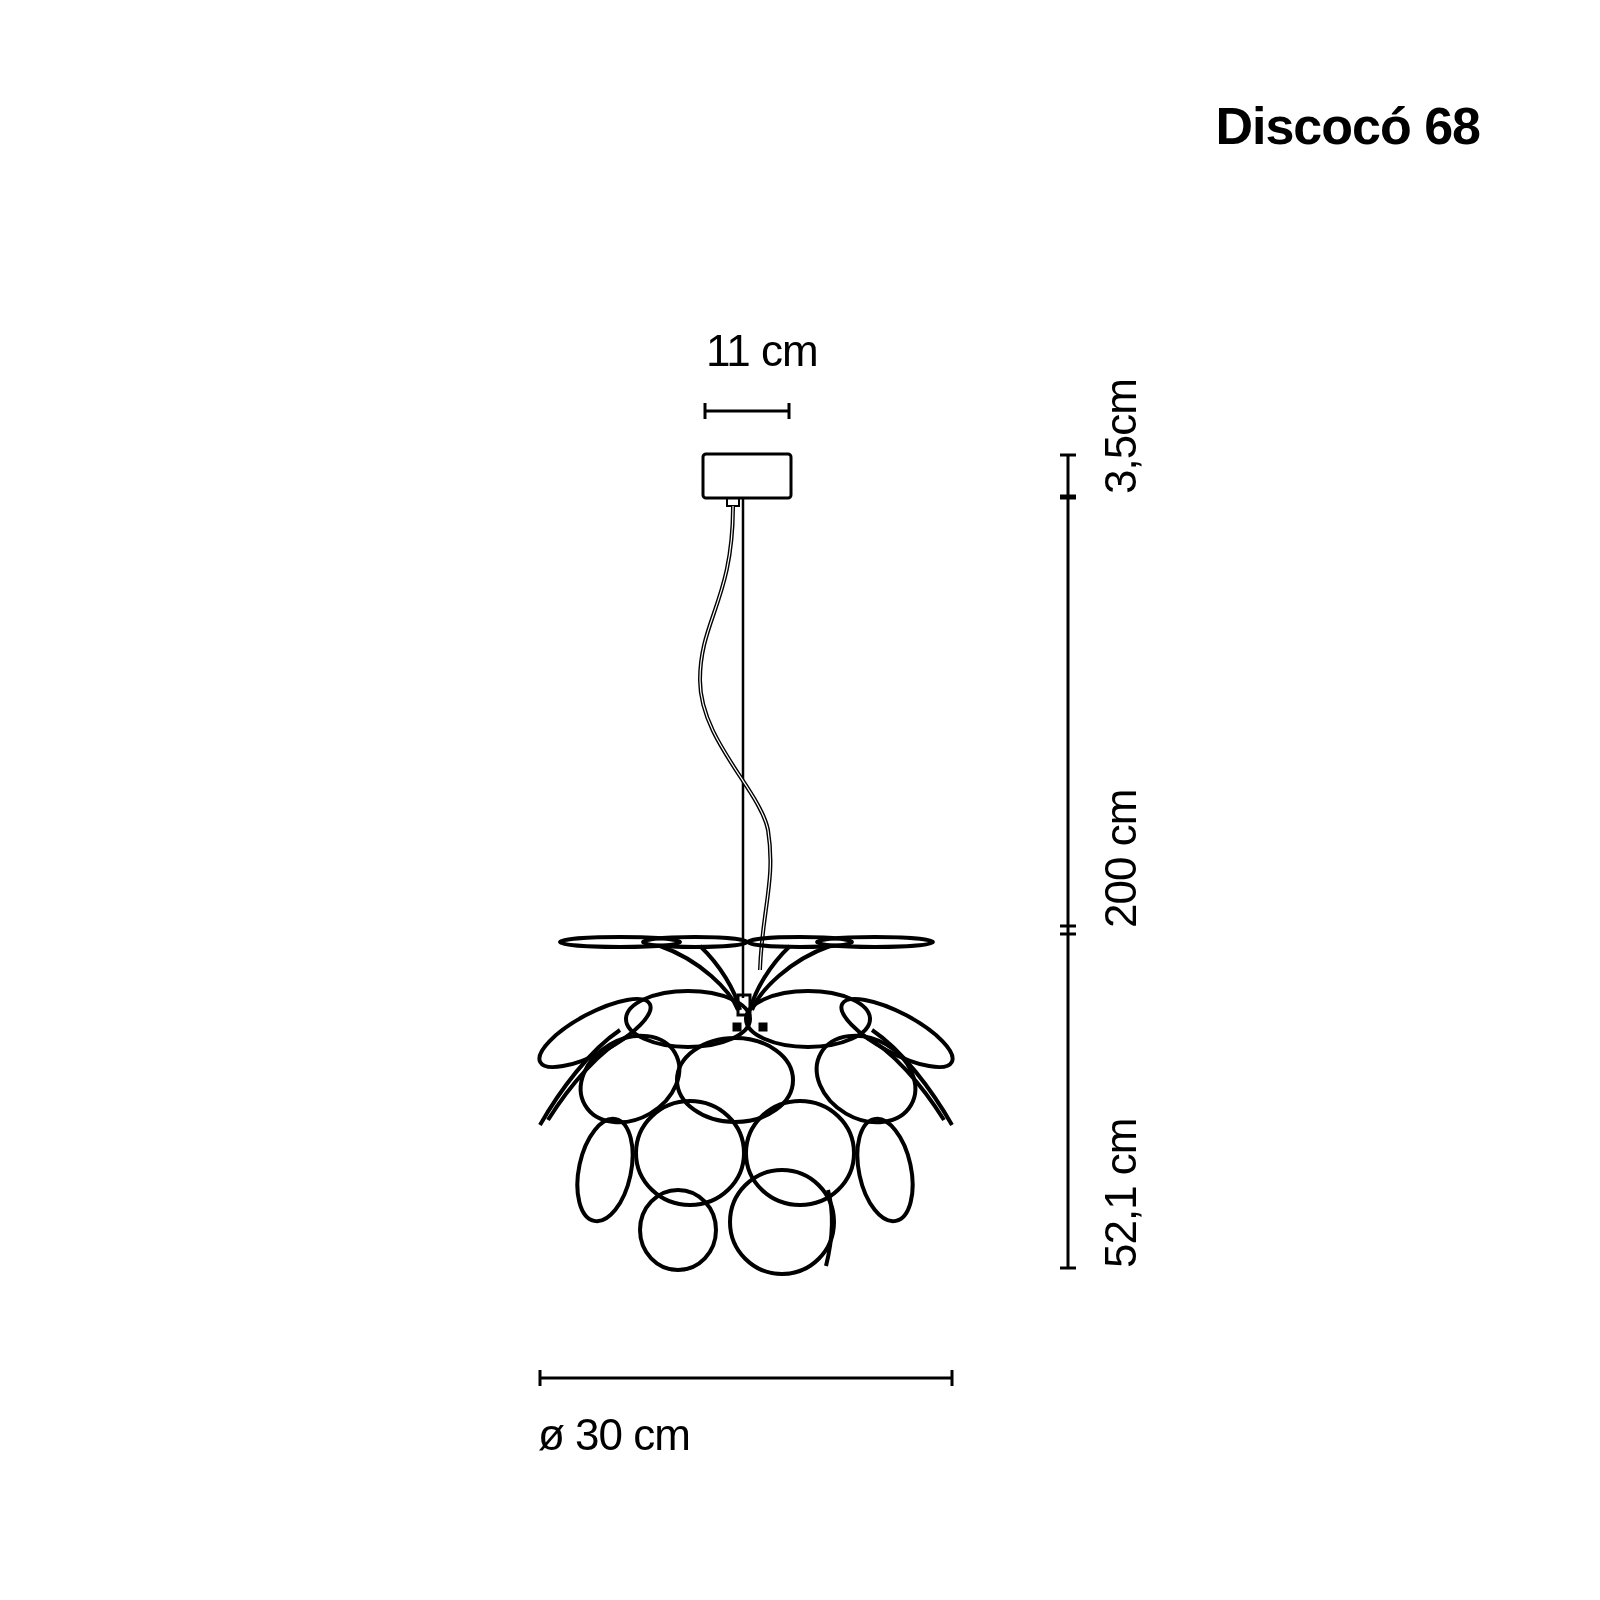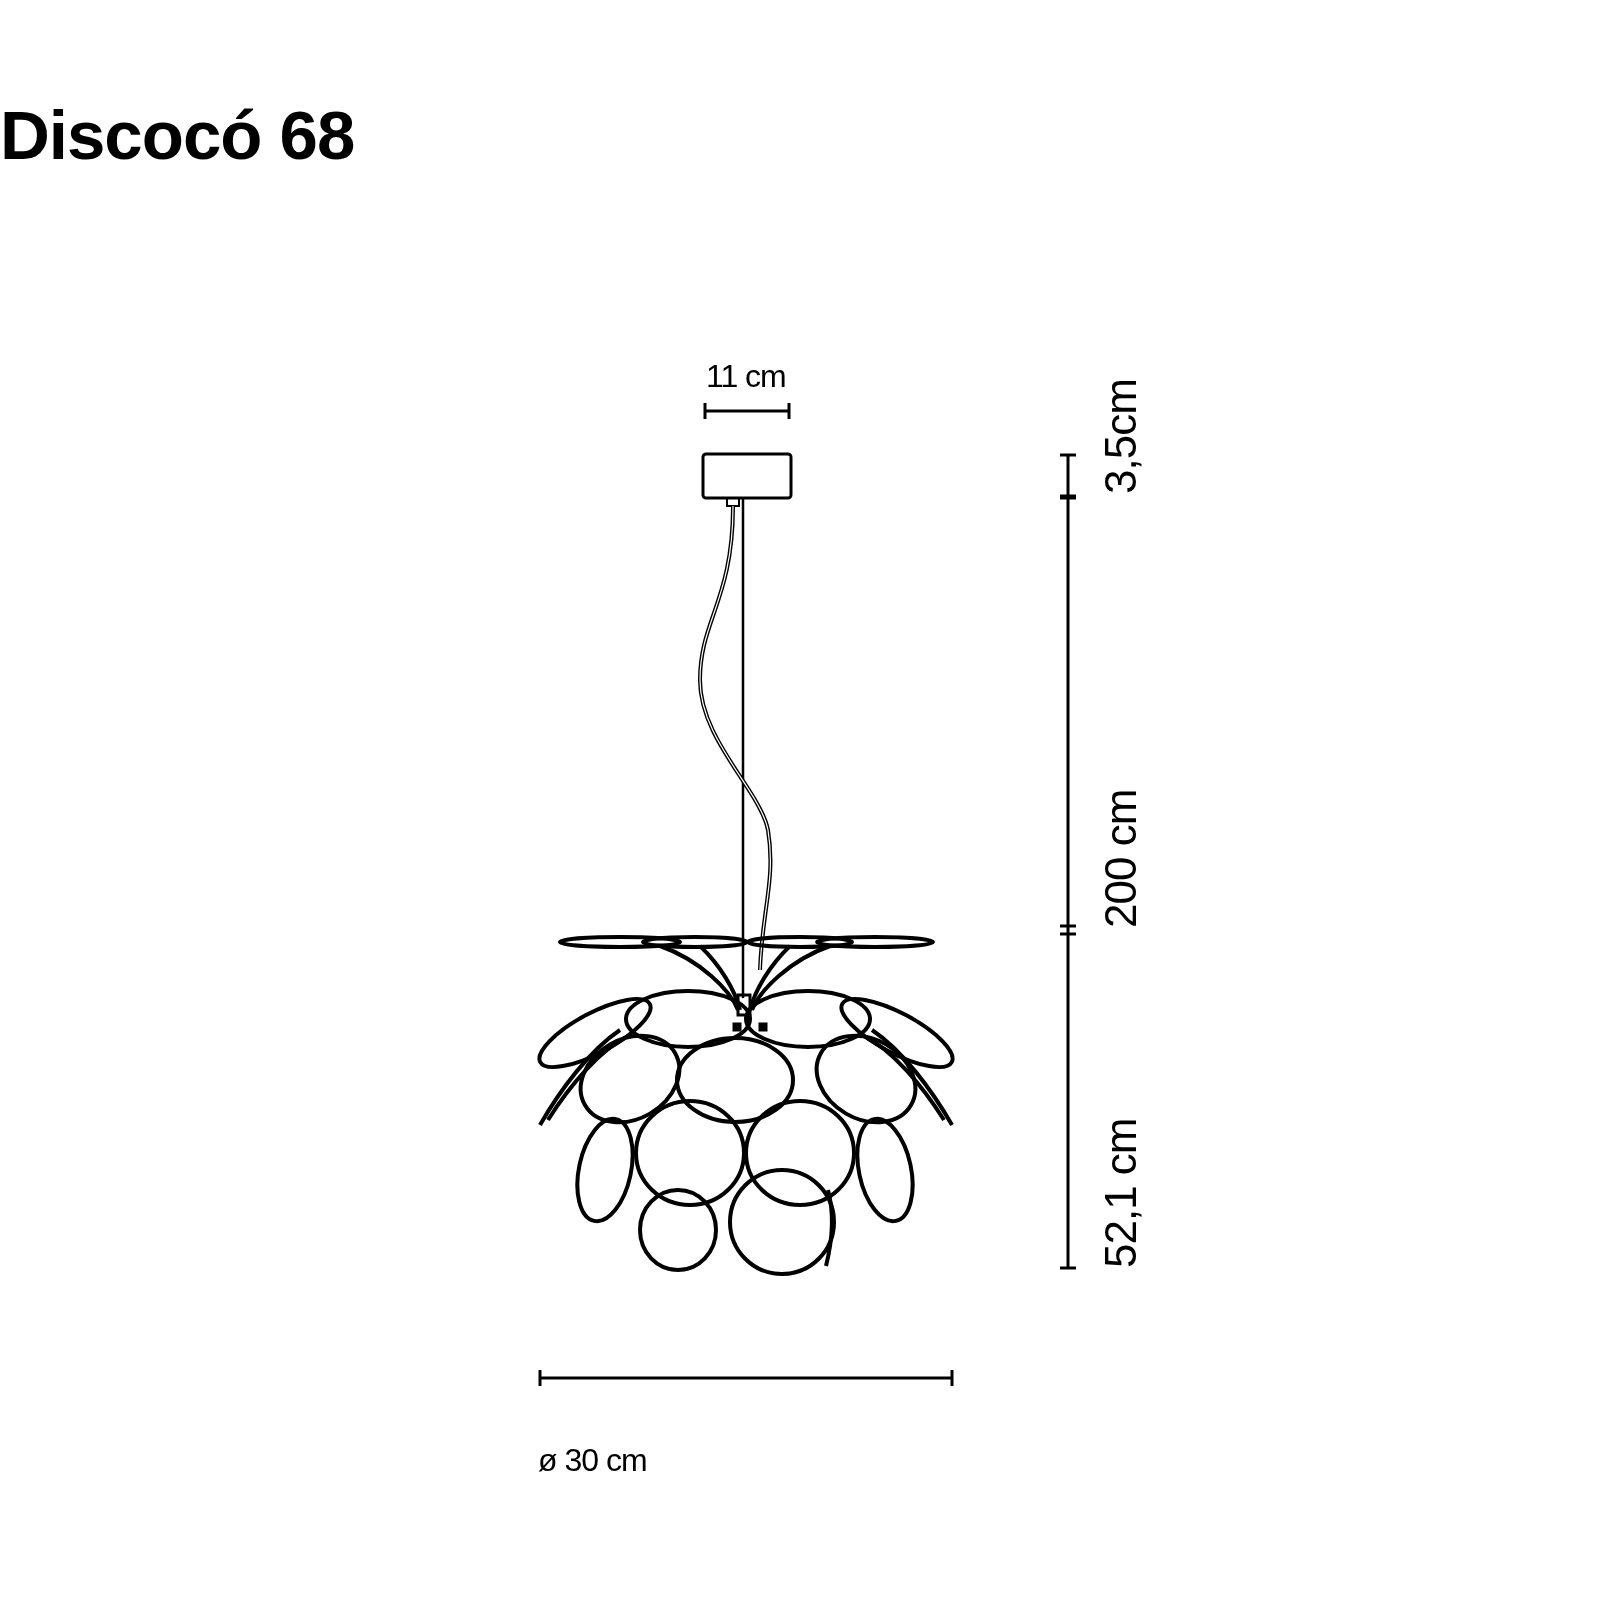--- a/index.html
+++ b/index.html
@@ -1,18 +1,18 @@
 <!DOCTYPE html>
 <html><head>
 <meta charset="utf-8">
 <style>
   html, body { margin: 0; padding: 0; background: #ffffff; }
   body { width: 1600px; height: 1600px; position: relative; overflow: hidden; font-family: "Liberation Sans", sans-serif; color: #000; }
-  .title { position: absolute; left: 0; width: 1480px; top: 96px; text-align: left; font-weight: bold; font-size: 69px; letter-spacing: -1px; }
-  .label { position: absolute; font-size: 32px; white-space: nowrap; letter-spacing: -1px; margin-top: 32px; }
+  .title { position: absolute; left: 0; width: 1480px; top: 96px; text-align: right; font-weight: bold; font-size: 52px; letter-spacing: -1px; }
+  .label { position: absolute; font-size: 44px; white-space: nowrap; letter-spacing: -1px; }
   .vlabel { position: absolute; font-size: 44px; white-space: nowrap; transform-origin: left top; transform: rotate(-90deg); letter-spacing: -1px; }
   svg.drawing { position: absolute; left: 0; top: 0; }
 </style>
 </head>
 <body>
 
 <div class="title">Discocó 68</div>
 
 <div class="label" style="left:706px; top:326px;">11 cm</div>
 

